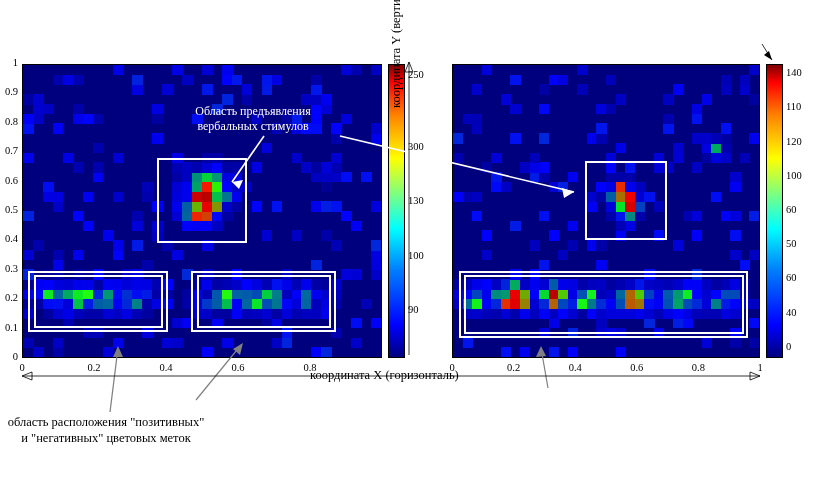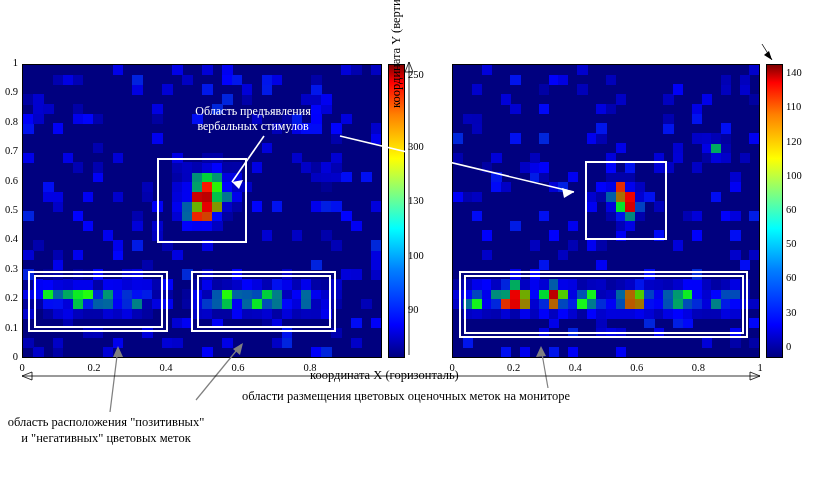--- a/index.html
+++ b/index.html
@@ -793,21 +793,20 @@
   <div class="cbar" id="cbar-right">
     <div class="cbar-grad"></div>
   </div>
 
   <div id="yaxis-title">координата Y (вертикаль) на мониторе</div>
   <div id="xaxis-title">координата X (горизонталь)</div>
 
   <div id="annot-verbal">Область предъявления вербальных стимулов</div>
 
   <div class="callout" id="callout-left">область расположения "позитивных" и "негативных" цветовых меток</div>
-  <div class="callout" id="callout-mid">области размещения цветовых оценочных меток на мониторе</div>
 
   <svg id="overlay">
 
     <line x1="264" y1="136" x2="232" y2="182" stroke="#ffffff" stroke-width="1.6"></line>
     <polygon points="232,182 243,180 239,189" fill="#ffffff"></polygon>
 
     <line x1="340" y1="136" x2="574" y2="192" stroke="#ffffff" stroke-width="1.6"></line>
     <polygon points="574,192 562,188 564,198" fill="#ffffff"></polygon>
 
     <line x1="110" y1="412" x2="118" y2="348" stroke="#808080" stroke-width="1.2"></line>
@@ -854,15 +853,15 @@
     <div class="cbtick" style="left: 408px; top: 195.18px;">130</div>
     <div class="cbtick" style="left: 408px; top: 249.57px;">100</div>
     <div class="cbtick" style="left: 408px; top: 303.96px;">90</div>
     <div class="cbtick" style="left: 786px; top: 67.29px;">140</div>
     <div class="cbtick" style="left: 786px; top: 101.468px;">110</div>
     <div class="cbtick" style="left: 786px; top: 135.645px;">120</div>
     <div class="cbtick" style="left: 786px; top: 169.822px;">100</div>
     <div class="cbtick" style="left: 786px; top: 204px;">60</div>
     <div class="cbtick" style="left: 786px; top: 238.177px;">50</div>
     <div class="cbtick" style="left: 786px; top: 272.355px;">60</div>
-    <div class="cbtick" style="left: 786px; top: 306.533px;">30</div>
+    <div class="cbtick" style="left: 786px; top: 306.533px;">40</div>
     <div class="cbtick" style="left: 786px; top: 340.71px;">0</div>
   </div>
 
 </body></html>

